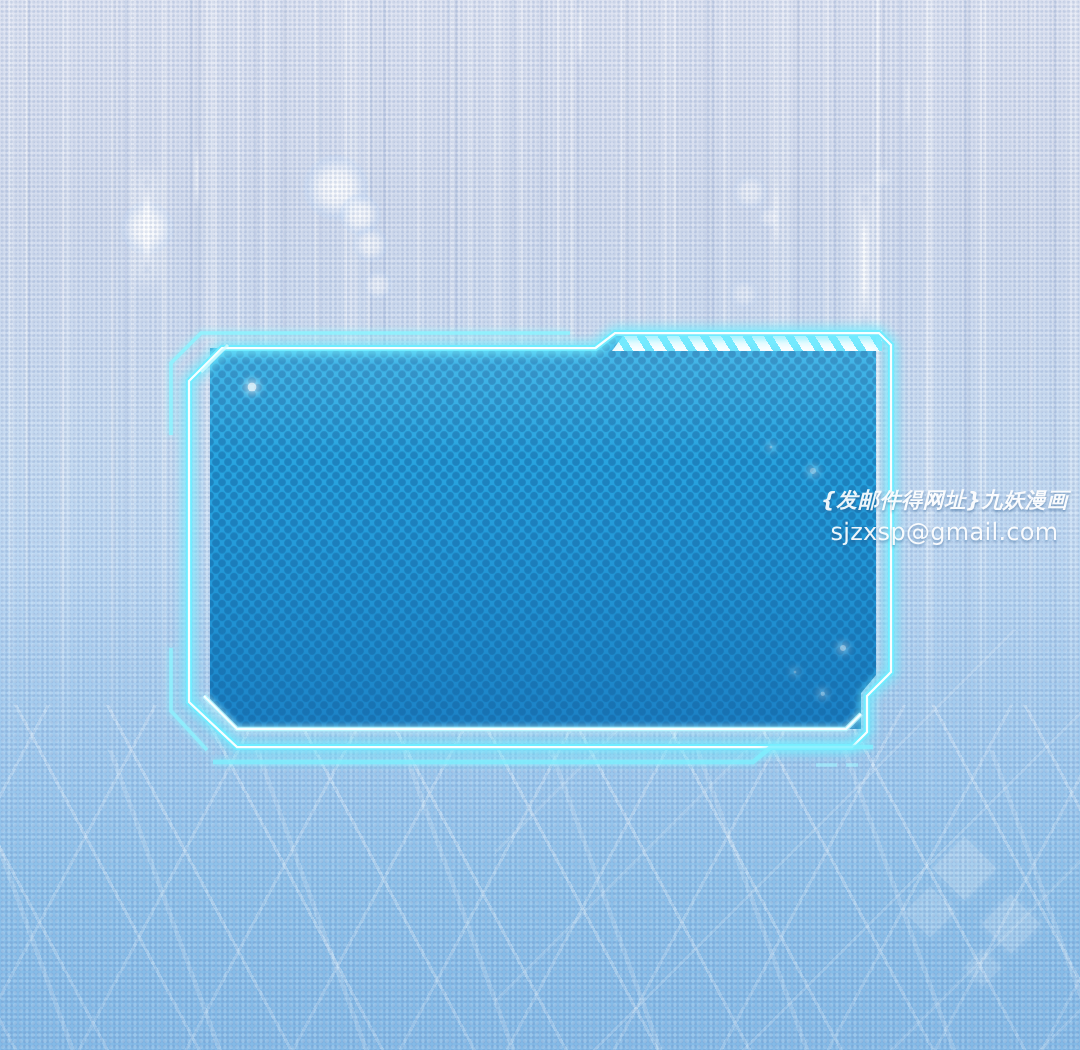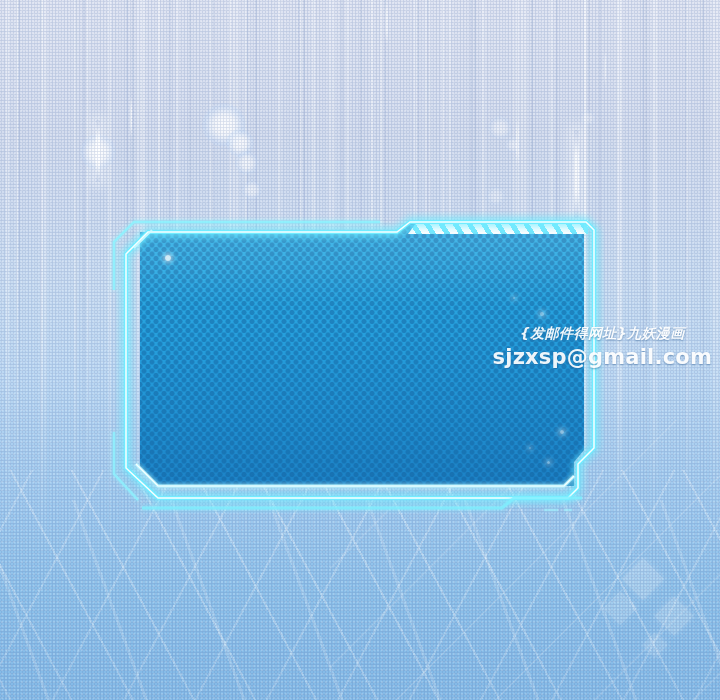--- a/index.html
+++ b/index.html
@@ -167,21 +167,21 @@
   #watermark{
     position:absolute;
     right:8px; top:325px;
     text-align:center;
     color:#ffffff;
     opacity:.92;
     text-shadow:0 1px 2px rgba(40,90,140,.55);
     font-family:"DejaVu Sans","Liberation Sans",sans-serif;
   }
   #watermark .wm-cn{font-size:14px;font-weight:700;font-style:italic;letter-spacing:.4px;white-space:nowrap;}
-  #watermark .wm-mail{font-size:21px;font-weight:700;letter-spacing:.2px;margin-top:2px;white-space:nowrap;}
+  #watermark .wm-mail{font-size:16px;font-weight:400;letter-spacing:.2px;margin-top:2px;white-space:nowrap;}
 </style>
 </head>
 <body>
 
 <div id="stage">
 
   <div class="layer streaks"></div>
   <div class="layer streaks2"></div>
   <div class="rays"></div>
   <div class="rays-soft"></div>

